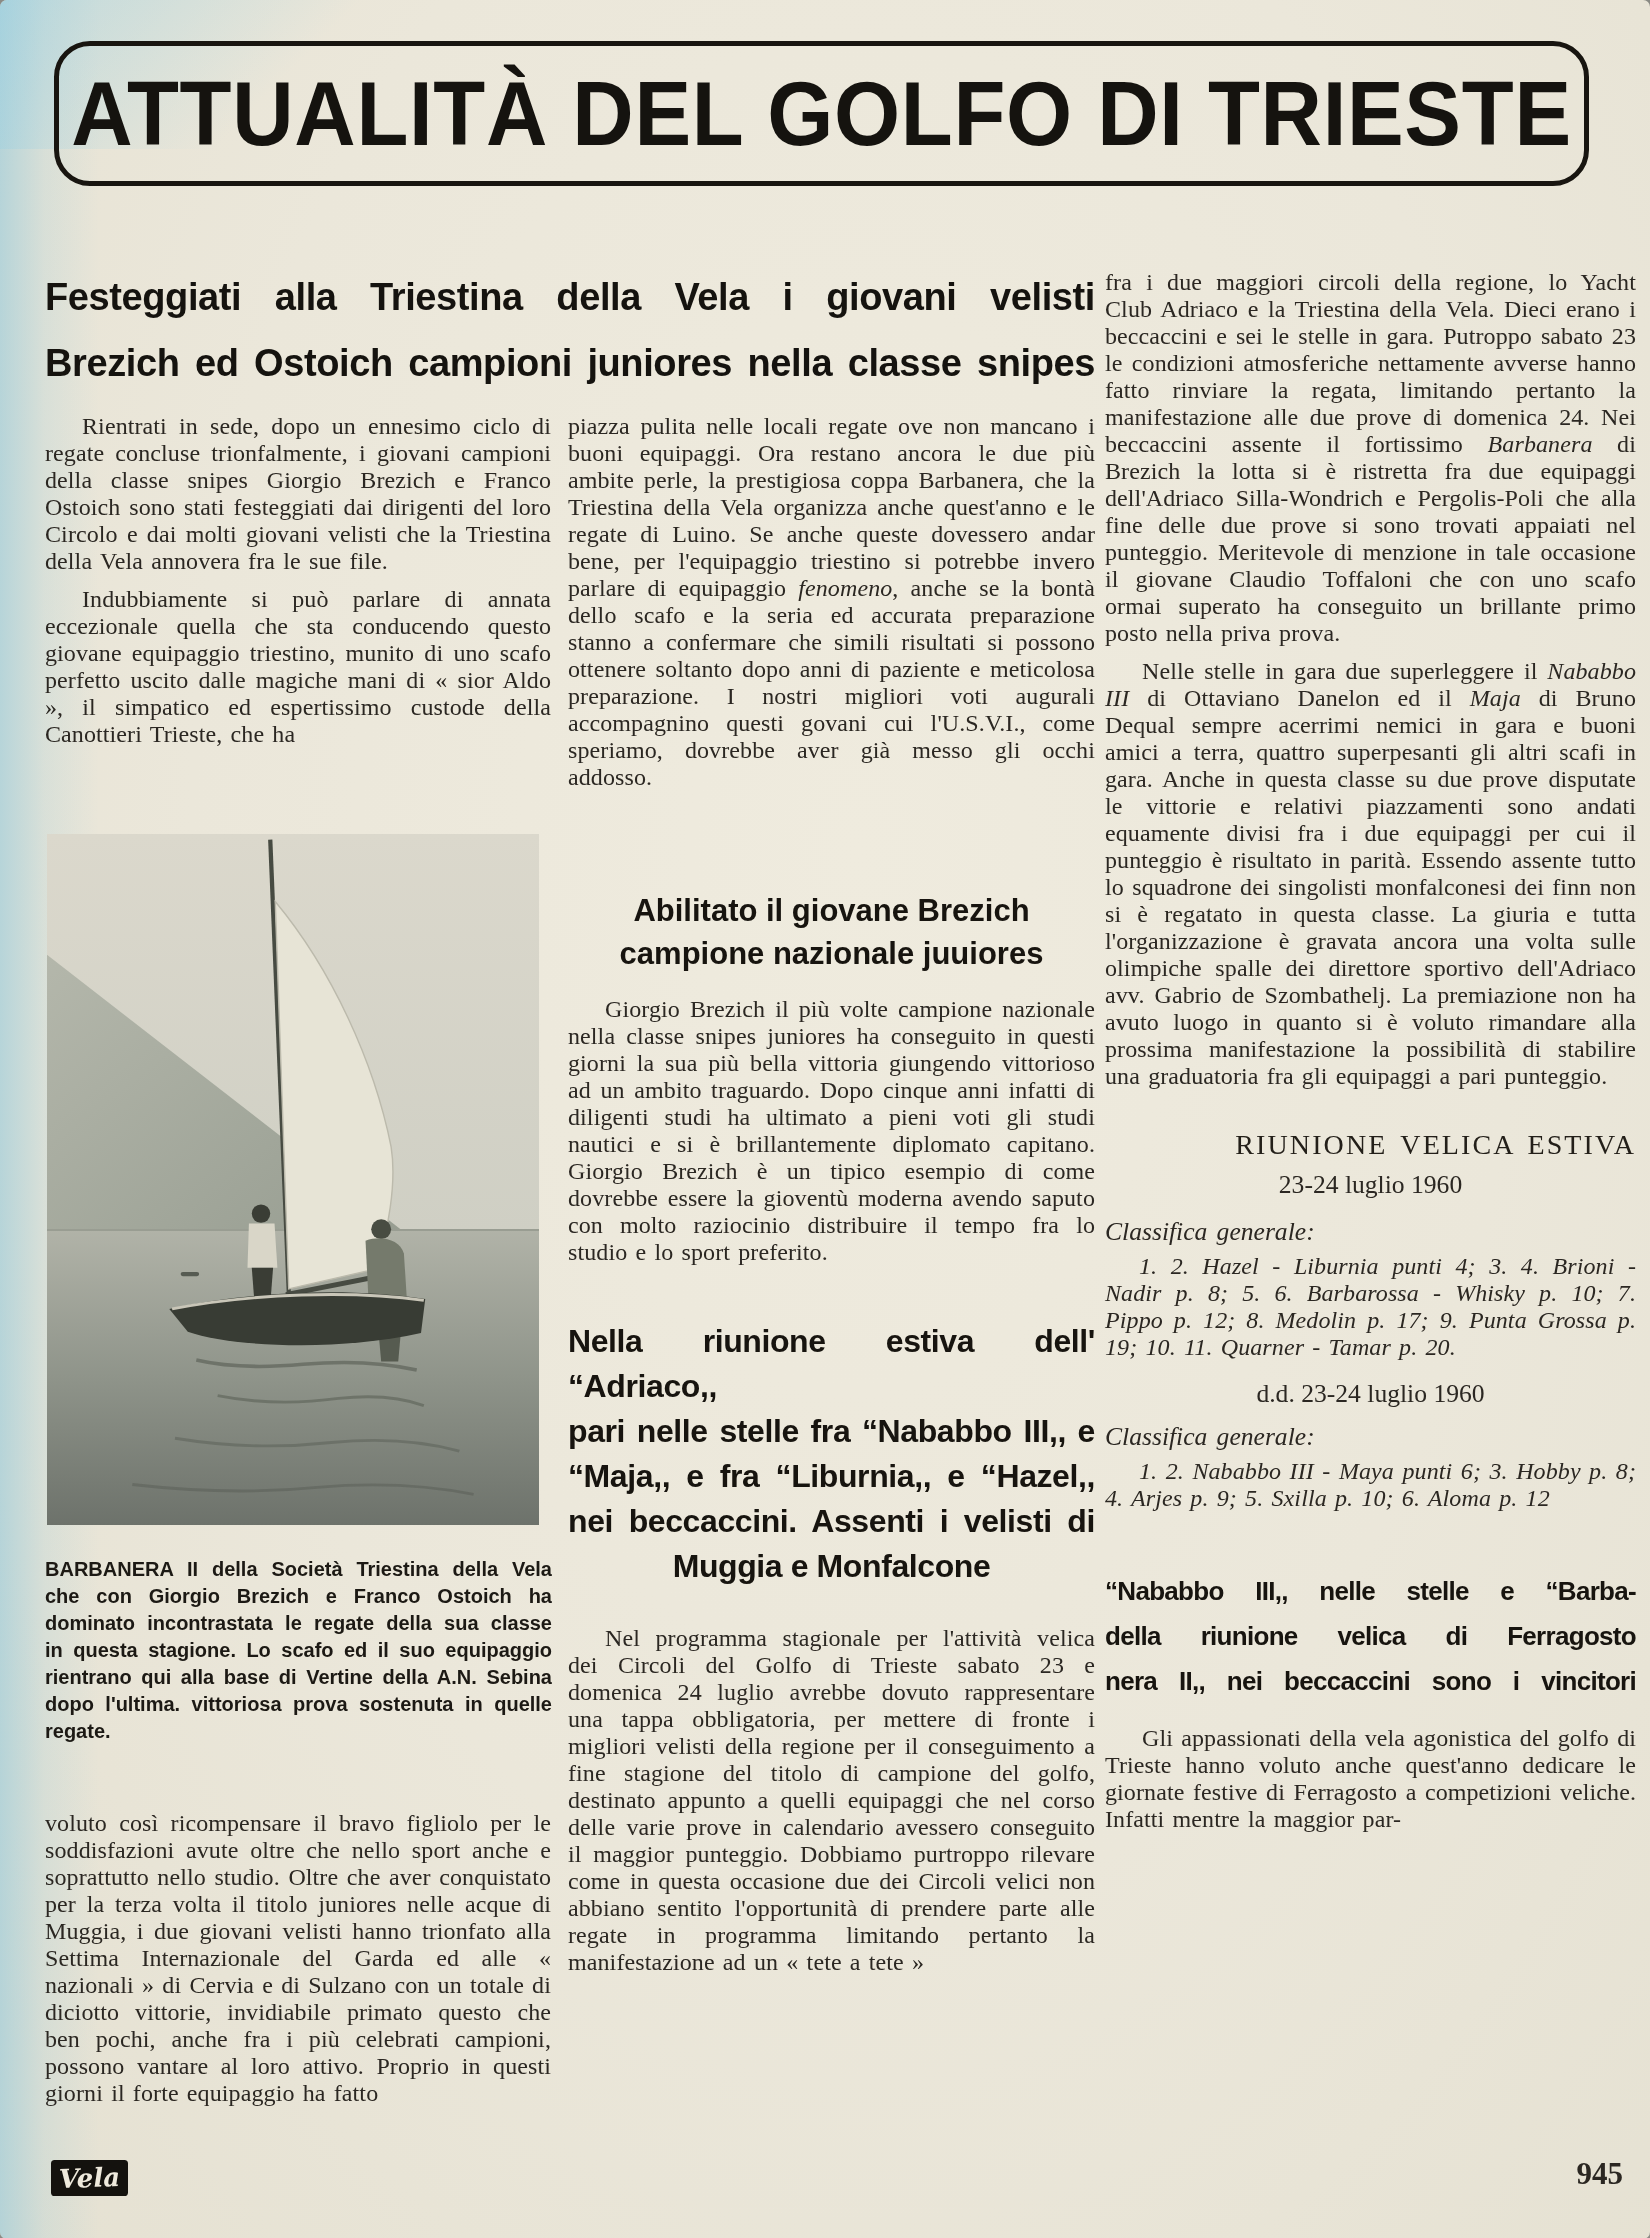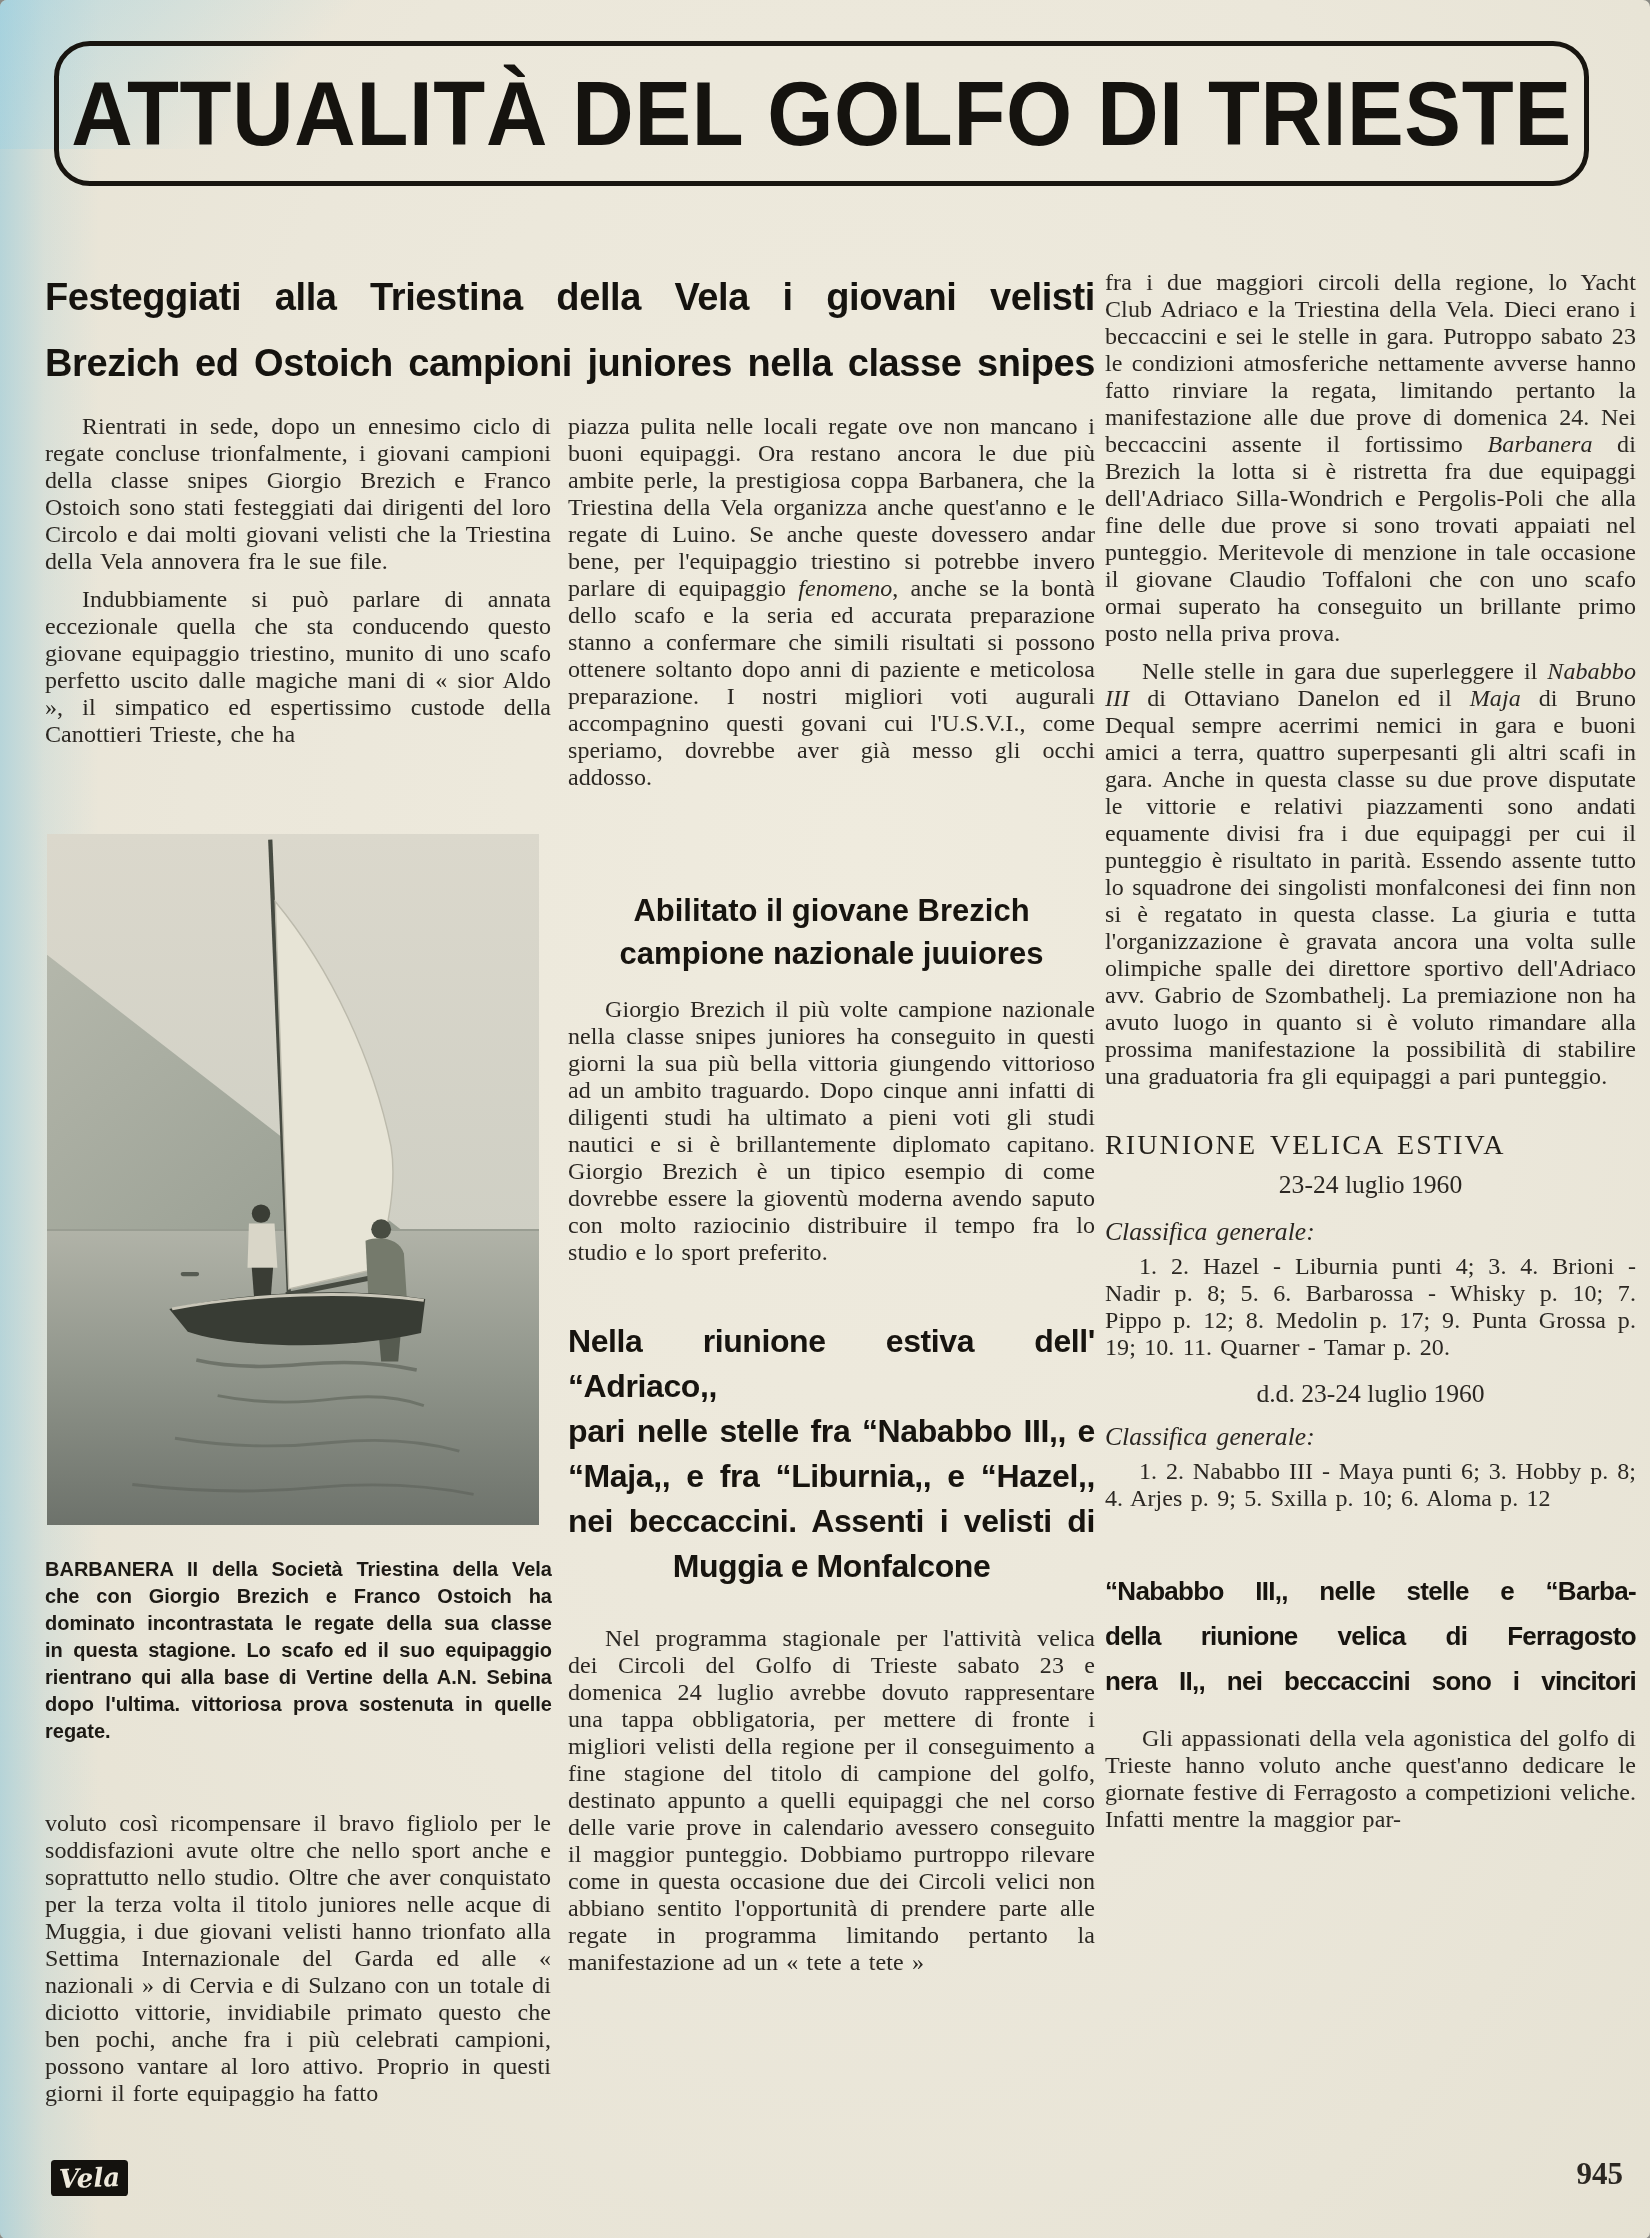--- a/index.html
+++ b/index.html
@@ -71,27 +71,27 @@
   .photo { position:absolute; left:47px; top:834px; width:492px; height:691px; }
   .photo svg { display:block; width:100%; height:100%; }
   .caption {
     position:absolute; left:45px; top:1556px; width:507px;
     font-family:"Liberation Sans", sans-serif; font-weight:bold;
     font-size:20px; line-height:27px; color:#1c1914;
     text-align:justify; text-align-last:justify; word-spacing:2.8px;
   }
   .results { margin-top:39px; }
   .results-title {
-    font-size:28px; letter-spacing:2.1px; text-align:left;
+    font-size:28px; letter-spacing:2.1px; text-align:right;
     color:#231f19; margin-bottom:8.5px; word-spacing:4.3px;
   }
   .results-date { font-size:25.6px; text-align:center; margin-bottom:17px; }
   .results-date.dd { margin-top:18.5px; margin-bottom:12.8px; }
   .results-label { font-size:25.6px; font-style:italic; margin-bottom:5.7px; word-spacing:2.8px; }
-  p.results-entries { text-indent:34px; }
+  p.results-entries { font-style:italic; text-indent:34px; }
   .logo {
     position:absolute; left:51px; top:2160px; width:77px; height:36px;
     background:#14120e; border-radius:3.6px;
     display:flex; align-items:center; justify-content:center;
   }
   .logo-text {
     font-family:"DejaVu Serif", serif; font-style:italic; font-weight:bold;
     font-size:26px; color:#eee9dc; transform:rotate(-2deg); line-height:1;
   }
   .page-number {

